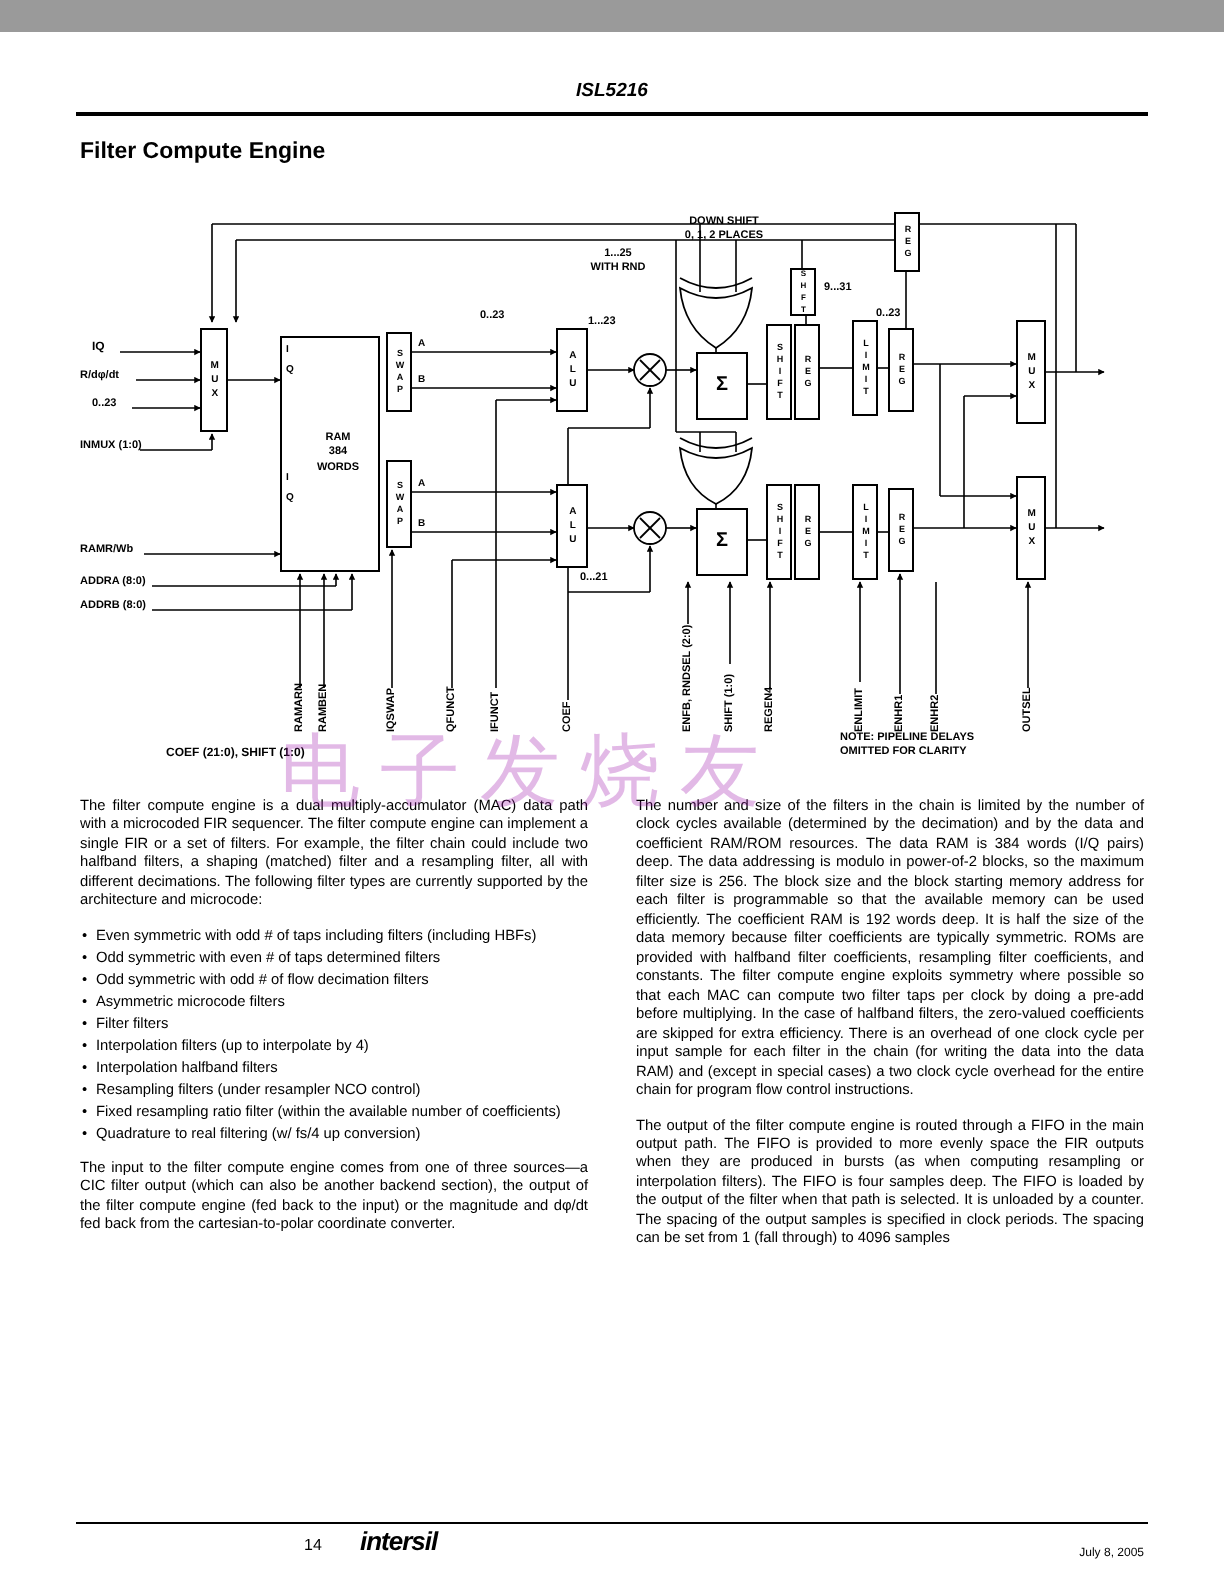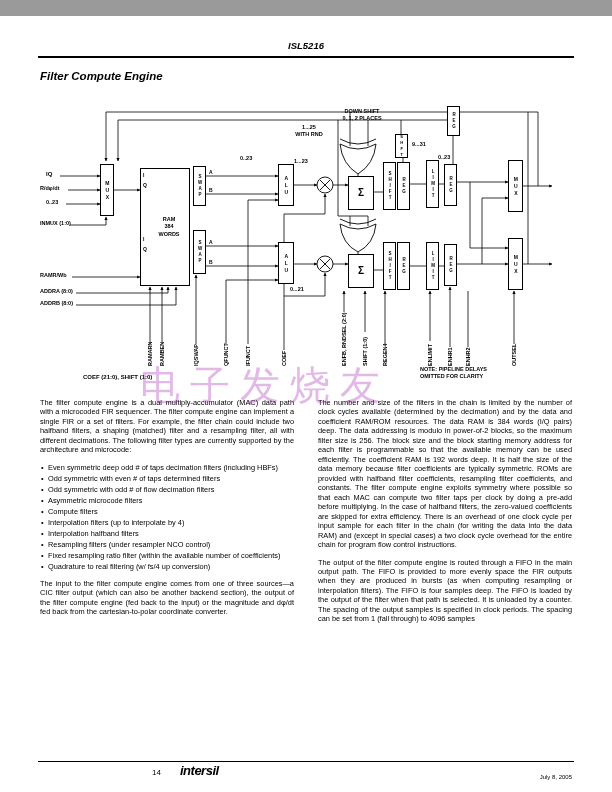--- a/index.html
+++ b/index.html
@@ -3,21 +3,21 @@
 <meta charset="utf-8">
 <style>
   html,body { margin:0; padding:0; background:#9a9a9a; }
   .page { position:relative; width:612px; height:792px; margin:16px auto; background:#fff;
           font-family:"Liberation Sans", sans-serif; color:#000; overflow:hidden; }
 
   
   .hdr-part { position:absolute; top:24px; left:0; width:100%; text-align:center;
               font-size:9.5px; font-weight:bold; font-style:italic; }
   .hdr-rule { position:absolute; top:40px; left:38px; width:536px; height:2px; background:#000; }
-  .sec-title { position:absolute; top:54px; left:40px; font-size:11.5px; font-weight:bold; font-style:italic; }
+  .sec-title { position:absolute; top:54px; left:40px; font-size:11.5px; font-weight:bold; }
 
   
   .diagram { position:absolute; left:38px; top:88px; width:536px; height:288px; }
   .diagram svg { position:absolute; left:0; top:0; }
   .blk { position:absolute; border:1px solid #000; background:#fff; box-sizing:border-box;
          display:flex; align-items:center; justify-content:center; font-weight:bold;
          font-size:5px; line-height:1.35; text-align:center; white-space:pre-line; }
   .v   { writing-mode:vertical-rl; text-orientation:upright; letter-spacing:1px; }
   .f45 { font-size:4.5px; }
   .sum { font-size:10px; font-weight:bold; }
@@ -231,25 +231,25 @@
     <div class="ctrl" style="left:409px;">ENHR1</div>
     <div class="ctrl" style="left:427px;">ENHR2</div>
     <div class="ctrl" style="left:473px;">OUTSEL</div>
   </div>
 
   <div class="watermark">电子发烧友</div>
 
   <div class="col" id="col-left">
     <p>The filter compute engine is a dual multiply-accumulator (MAC) data path with a microcoded FIR sequencer. The filter compute engine can implement a single FIR or a set of filters. For example, the filter chain could include two halfband filters, a shaping (matched) filter and a resampling filter, all with different decimations. The following filter types are currently supported by the architecture and microcode:</p>
     <ul class="bullets">
-      <li>Even symmetric deep odd # of taps decimation filters (including HBFs)</li>
+      <li>Even symmetric with odd # of taps including filters (including HBFs)</li>
       <li>Odd symmetric with even # of taps determined filters</li>
       <li>Odd symmetric with odd # of flow decimation filters</li>
       <li>Asymmetric microcode filters</li>
-      <li>Compute filters</li>
+      <li>Filter filters</li>
       <li>Interpolation filters (up to interpolate by 4)</li>
       <li>Interpolation halfband filters</li>
       <li>Resampling filters (under resampler NCO control)</li>
       <li>Fixed resampling ratio filter (within the available number of coefficients)</li>
       <li>Quadrature to real filtering (w/ fs/4 up conversion)</li>
     </ul>
     <p>The input to the filter compute engine comes from one of three sources—a CIC filter output (which can also be another backend section), the output of the filter compute engine (fed back to the input) or the magnitude and dφ/dt fed back from the cartesian-to-polar coordinate converter.</p>
   </div>
 
   <div class="col" id="col-right">

